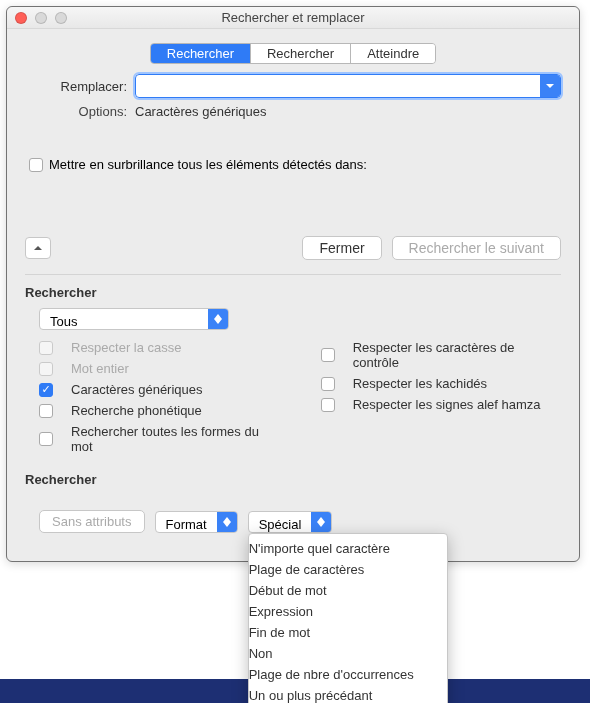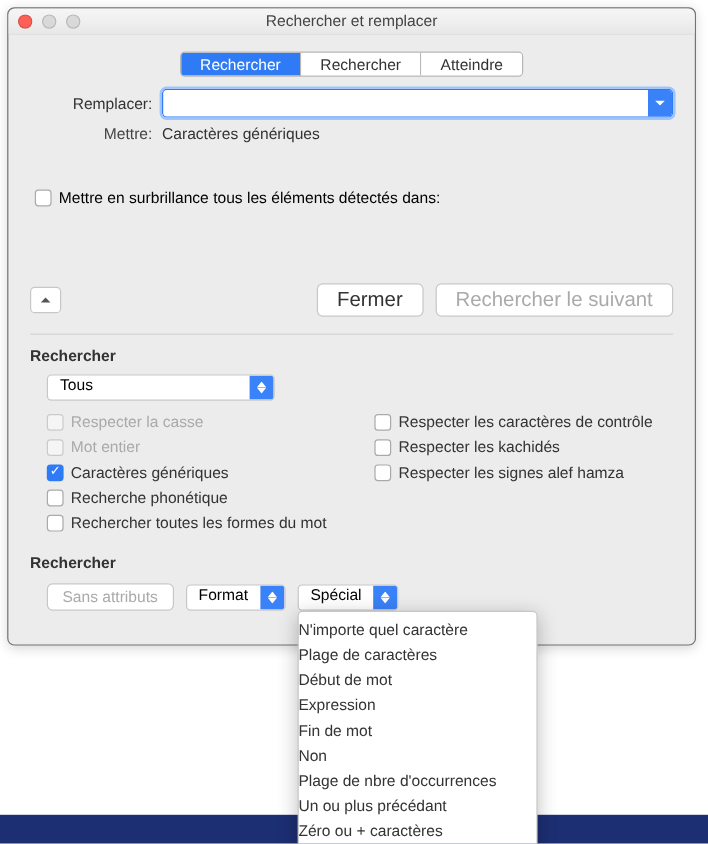--- a/index.html
+++ b/index.html
@@ -82,40 +82,40 @@
   .big-gap { height:54px;}
   .action-row { display:flex; align-items:center; gap:10px; margin-top:10px;}
   .collapse-btn {
     width:26px; height:22px; background:#fff; border:1px solid #c7c7c7; border-radius:4px;
     display:flex; align-items:center; justify-content:center; cursor:pointer;
   }
   .collapse-btn svg { width:10px; height:10px; fill:#555;}
   .push { flex:1;}
   .btn {
     background:#fff; border:1px solid #c7c7c7; border-radius:5px; padding:3px 16px;
-    font-size:17px; color:#333; cursor:pointer;
+    font-size:14px; color:#333; cursor:pointer;
   }
   .btn.disabled { color:#aaa; cursor:default;}
   .hr { border:none; border-top:1px solid #d4d4d4; margin:14px 0 10px 0;}
   .section-title { font-weight:bold; font-size:13px; color:#333; margin:6px 0 8px 0;}
   .select-blue {
-    display:inline-flex; align-items:flex-start; background:#fff; border:1px solid #c7c7c7;
+    display:inline-flex; align-items:flex-end; background:#fff; border:1px solid #c7c7c7;
     border-radius:4px; height:22px; font-size:13px; overflow:hidden; cursor:pointer;
   }
   .select-blue .sel-label { padding:0 10px;}
   .select-blue .sel-caret {
     width:20px; height:100%; background:#3a82f7; display:flex; flex-direction:column;
     align-items:center; justify-content:center;
   }
   .select-blue .sel-caret svg { width:8px; height:5px; fill:#fff; display:block;}
   .check-grid { display:flex; gap:40px; margin-top:10px;}
   .check-col { display:flex; flex-direction:column; gap:6px;}
-  .check-item { display:flex; align-items:center; gap:6px; color:#333;}
+  .check-item { display:flex; align-items:center; gap:18px; color:#333;}
   .check-item.disabled { color:#aaa;}
-  .format-row { display:flex; align-items:center; gap:10px; margin-top:10px;}
+  .format-row { display:flex; align-items:center; gap:10px; margin-top:23px;}
   .btn-pill {
     background:#fff; border:1px solid #c7c7c7; border-radius:5px; padding:3px 12px;
     font-size:13px; color:#333; cursor:pointer;
   }
   .btn-pill.disabled { color:#aaa; cursor:default;}
   .special-wrap { position:relative; display:inline-block;}
   .menu {
     position:absolute; top:22px; left:0; width:200px; background:#fff; border:1px solid #c7c7c7;
     border-radius:4px; box-shadow:0 4px 16px rgba(0,0,0,0.25); padding:4px 0; z-index:10;
   }
@@ -154,21 +154,21 @@
         <input type="text" value="" style="">
         <button class="caret-btn">
           <svg viewBox="0 0 10 10">
                 <path d="M1 3 L5 7 L9 3 Z"></path>
               </svg>
         </button>
       </div>
     </div>
 
     <div class="options-row">
-      <div class="lbl-right">Mettre:</div>
+      <div class="lbl-right">Options:</div>
       <div class="options-val">Caractères génériques</div>
     </div>
 
     <div class="spacer"></div>
 
     <div class="hl-row">
       <span class="checkbox"></span>
       <span>Mettre en surbrillance tous les éléments détectés dans:</span>
     </div>
 

